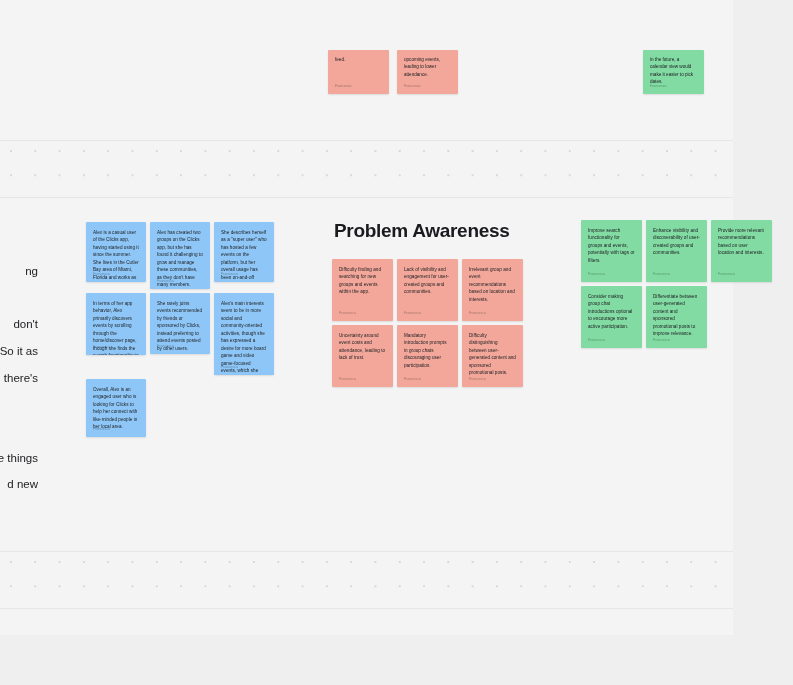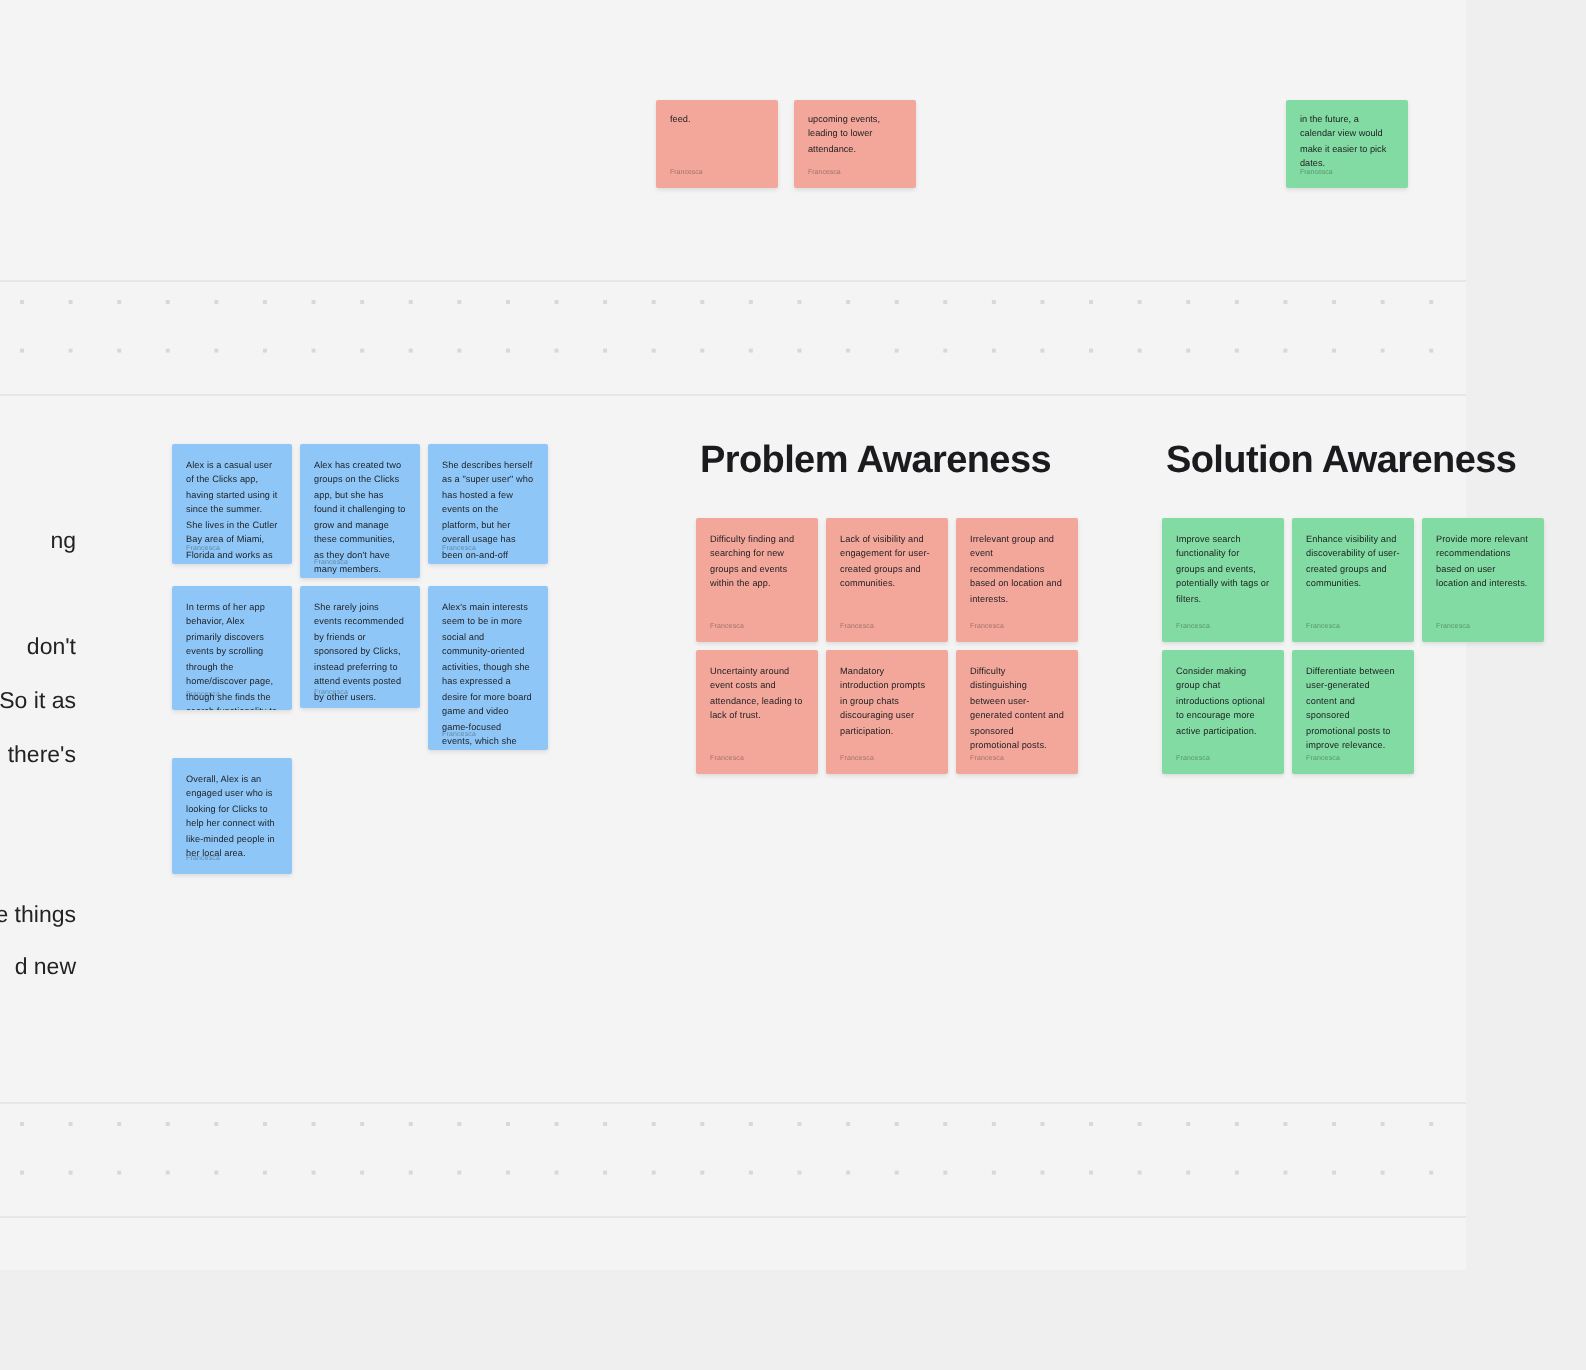--- a/index.html
+++ b/index.html
@@ -165,21 +165,21 @@
           <div class="note blue" style="height: 82px;">
             <div class="txt">Alex's main interests seem to be in more social and community-oriented activities, though she has expressed a desire for more board game and video game-focused events, which she feels are currently underrepresented on the app.</div>
             <div class="author">Francesca</div>
           </div>
           <div class="note blue" style="height: 58px;">
             <div class="txt">Overall, Alex is an engaged user who is looking for Clicks to help her connect with like-minded people in her local area.</div>
             <div class="author">Francesca</div>
           </div>
         </div>
       </div>
-      <div class="col c-problem" style="left: 348px; top: 220px; width: 200px;">
+      <div class="col c-problem" style="left: 332px; top: 220px; width: 200px;">
         <div class="col-title">Problem Awareness</div>
         <div class="grid">
           <div class="note red" style="height: 62px;">
             <div class="txt">Difficulty finding and searching for new groups and events within the app.</div>
             <div class="author">Francesca</div>
           </div>
           <div class="note red" style="height: 62px;">
             <div class="txt">Lack of visibility and engagement for user-created groups and communities.</div>
             <div class="author">Francesca</div>
           </div>
@@ -195,21 +195,20 @@
             <div class="txt">Mandatory introduction prompts in group chats discouraging user participation.</div>
             <div class="author">Francesca</div>
           </div>
           <div class="note red" style="height: 62px;">
             <div class="txt">Difficulty distinguishing between user-generated content and sponsored promotional posts.</div>
             <div class="author">Francesca</div>
           </div>
         </div>
       </div>
       <div class="col c-solution" style="left: 581px; top: 220px; width: 200px;">
-        <div class="col-title">Solution Awareness</div>
         <div class="grid">
           <div class="note green" style="height: 62px;">
             <div class="txt">Improve search functionality for groups and events, potentially with tags or filters.</div>
             <div class="author">Francesca</div>
           </div>
           <div class="note green" style="height: 62px;">
             <div class="txt">Enhance visibility and discoverability of user-created groups and communities.</div>
             <div class="author">Francesca</div>
           </div>
           <div class="note green" style="height: 62px;">

